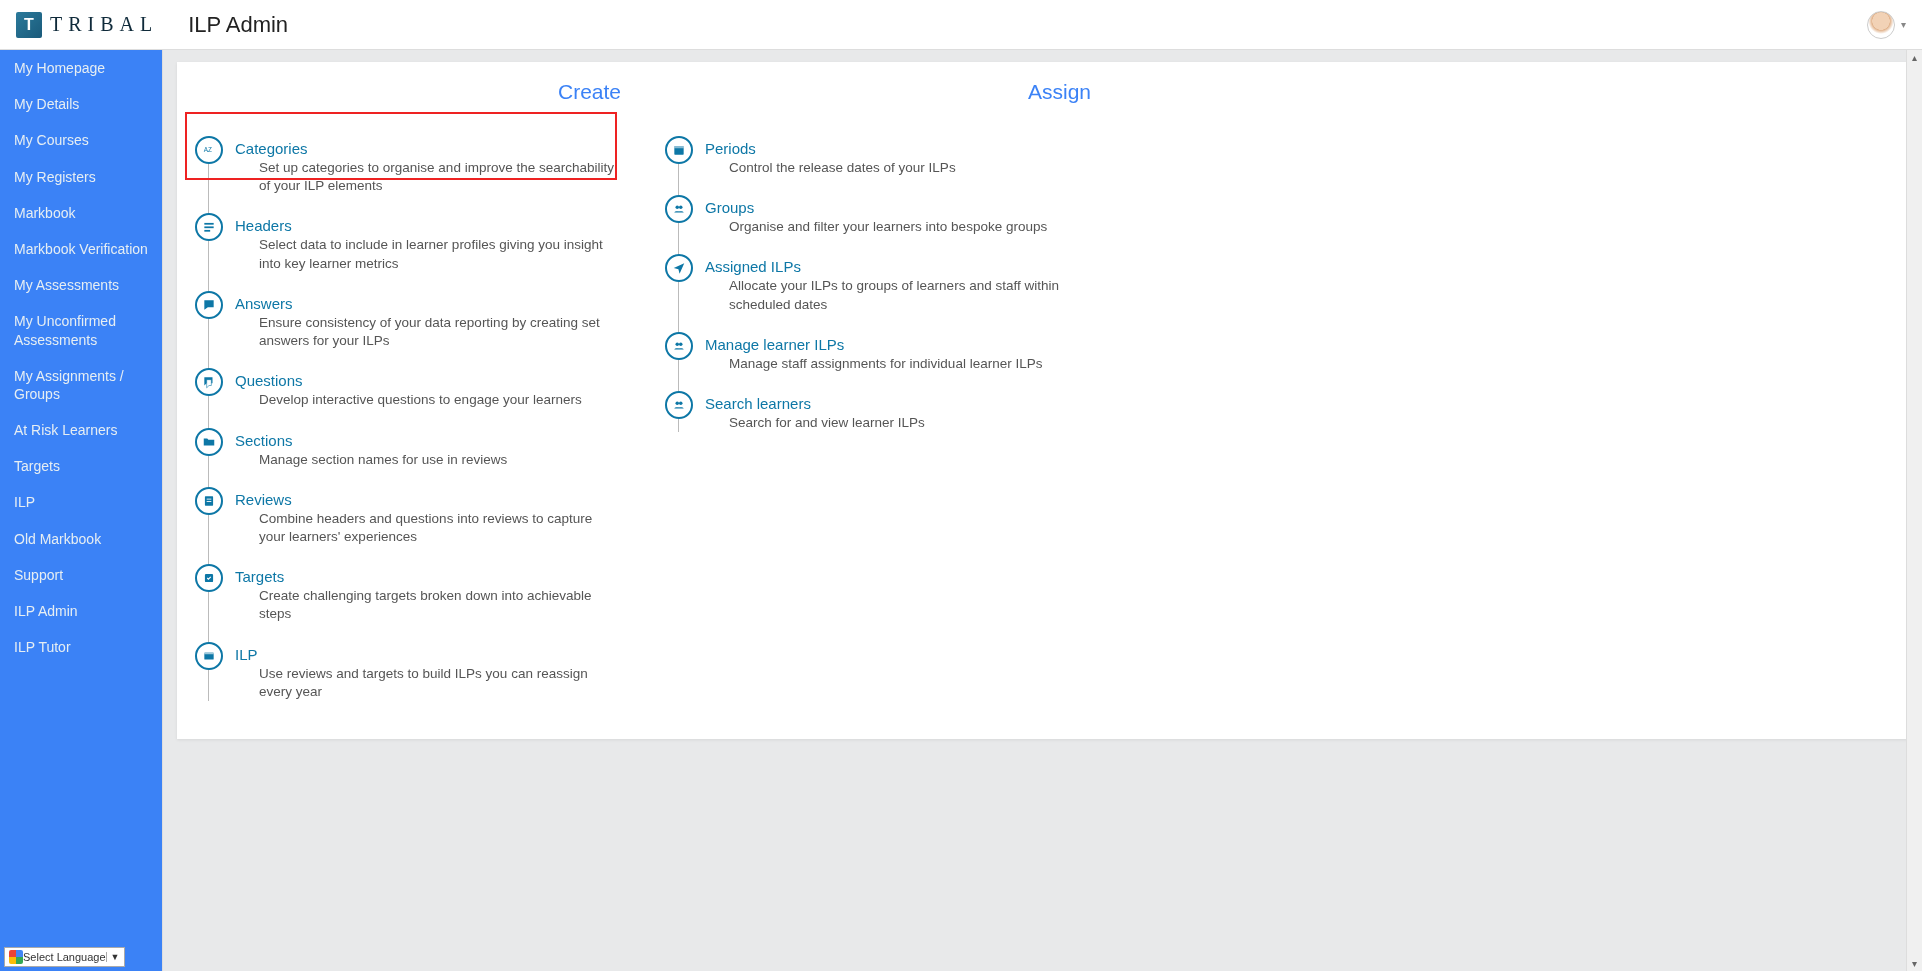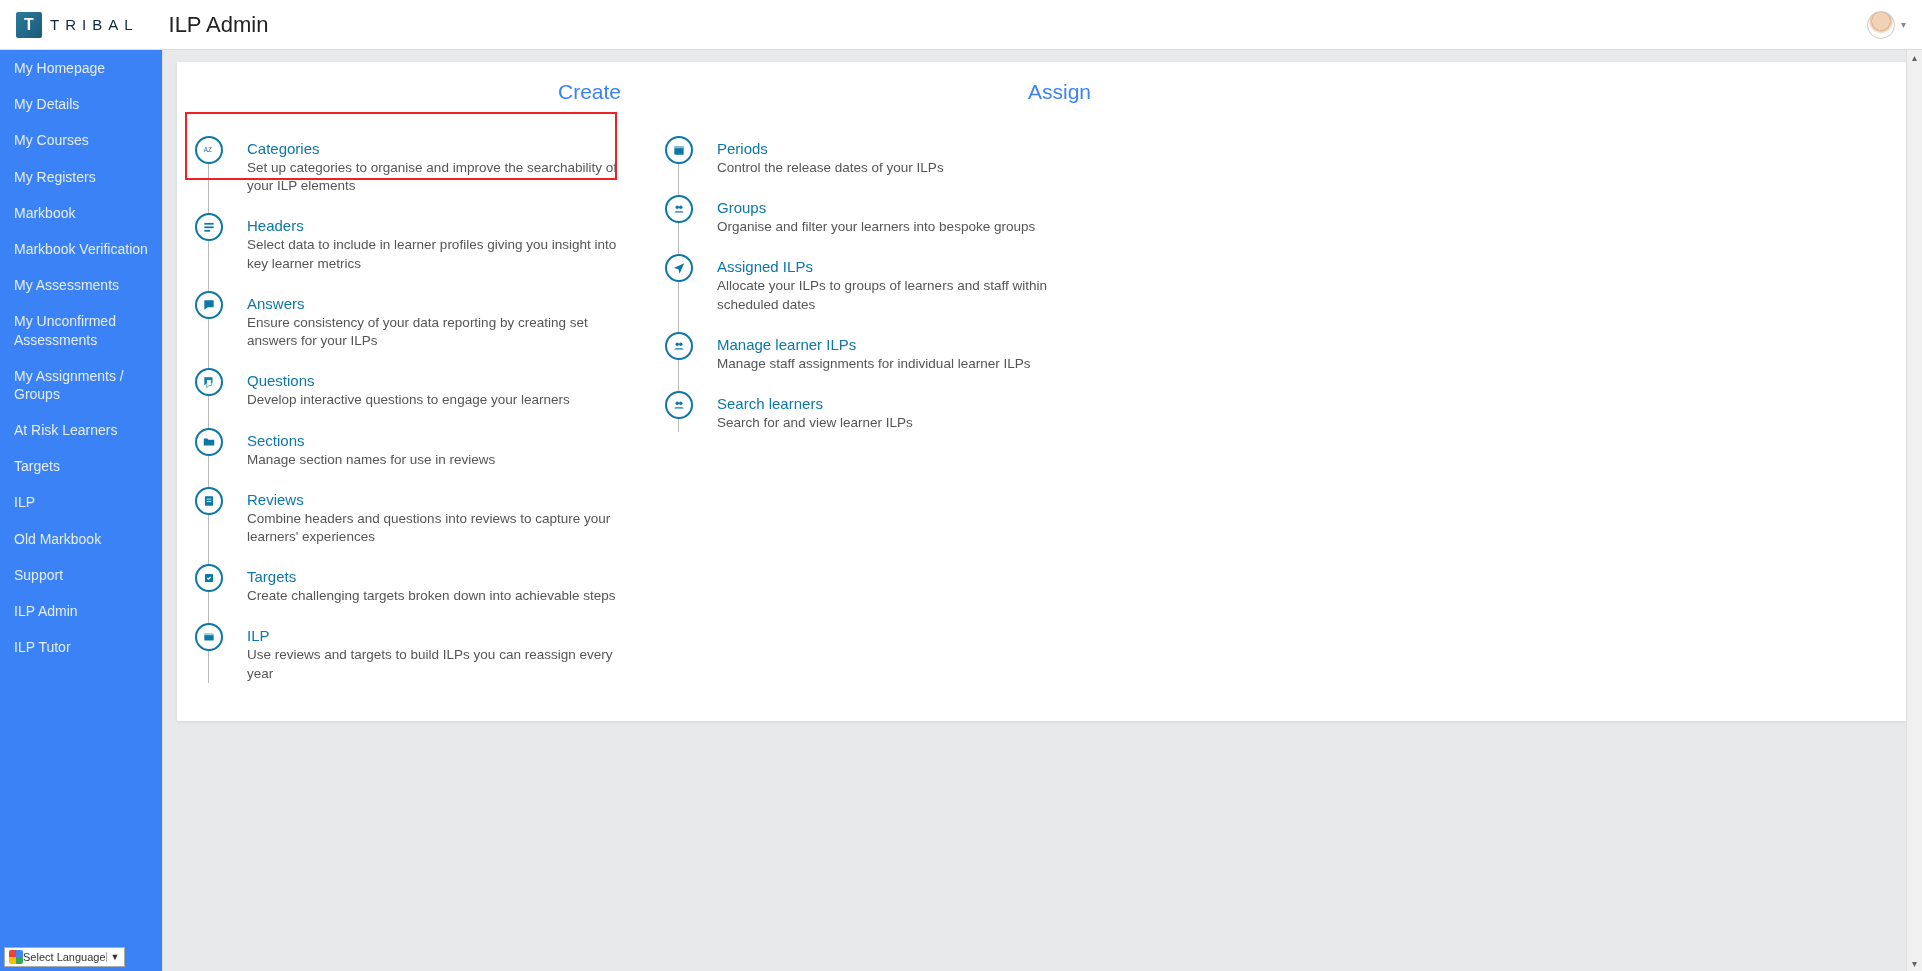--- a/index.html
+++ b/index.html
@@ -16,21 +16,21 @@
     background: #fff;
   }
   .logo-block { display: flex; align-items: center; gap: 8px; }
   .logo-icon {
     width: 26px; height: 26px;
     background: linear-gradient(135deg, #2b7a9b 0%, #1a5a7a 100%);
     color: #fff; font-weight: bold; font-size: 16px;
     display: flex; align-items: center; justify-content: center;
     border-radius: 2px;
   }
-  .logo-text { font-size: 15px; letter-spacing: 6px; color: #0f2a3a; font-weight: 500; }
+  .logo-text { font-size: 20px; letter-spacing: 6px; color: #0f2a3a; font-weight: 500; font-family: Liberation Serif, serif; }
   .page-title { font-size: 22px; color: #222; margin-left: 30px; font-weight: 400; }
   .topbar-right { margin-left: auto; display: flex; align-items: center; gap: 6px; }
   .avatar {
     width: 28px; height: 28px; border-radius: 50%;
     background: radial-gradient(circle at 50% 35%, #f2d2b6 40%, #e0b088 42%, #fff 60%);
     border: 1px solid #ccc;
   }
   .avatar-caret { font-size: 10px; color: #888; }
 
   
@@ -91,37 +91,37 @@
   .timeline { position: relative; margin-left: 4px; }
   .timeline::before {
     content: "";
     position: absolute;
     left: 13px; top: 14px; bottom: 14px;
     width: 1px; background: #bbb;
   }
   .tl-item {
     position: relative;
     display: flex;
-    gap: 24px;
+    gap: 12px;
     padding: 4px 0 14px 0;
   }
   .tl-icon-wrap {
     width: 28px; height: 28px;
     border: 2px solid #0d77a6;
     border-radius: 50%;
     background: #fff;
     display: flex; align-items: center; justify-content: center;
     flex-shrink: 0;
     z-index: 1;
     color: #0d77a6;
   }
   .tl-icon-wrap svg { width: 14px; height: 14px; fill: #0d77a6; }
   .tl-text { flex: 1; padding-top: 4px; }
   .tl-link { color: #0d77a6; font-size: 15px; font-weight: 500; cursor: pointer; }
-  .tl-desc { color: #555; font-size: 13.5px; margin-top: 2px; line-height: 1.35; }
+  .tl-desc { color: #555; font-size: 13.5px; margin-top: 2px; line-height: 1.35; margin-left: 24px; }
 
   .highlight-box {
     position: absolute;
     border: 2px solid #e22;
     pointer-events: none;
   }
 
   
   .fake-scroll {
     position: absolute;

